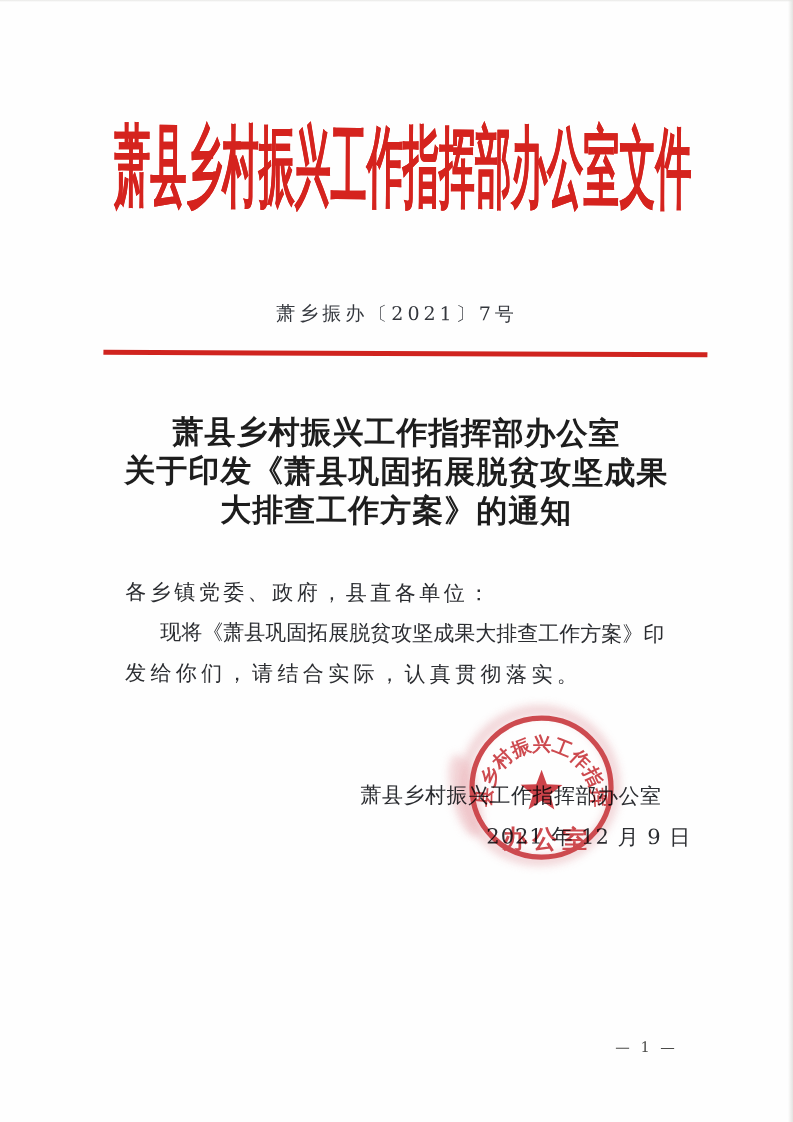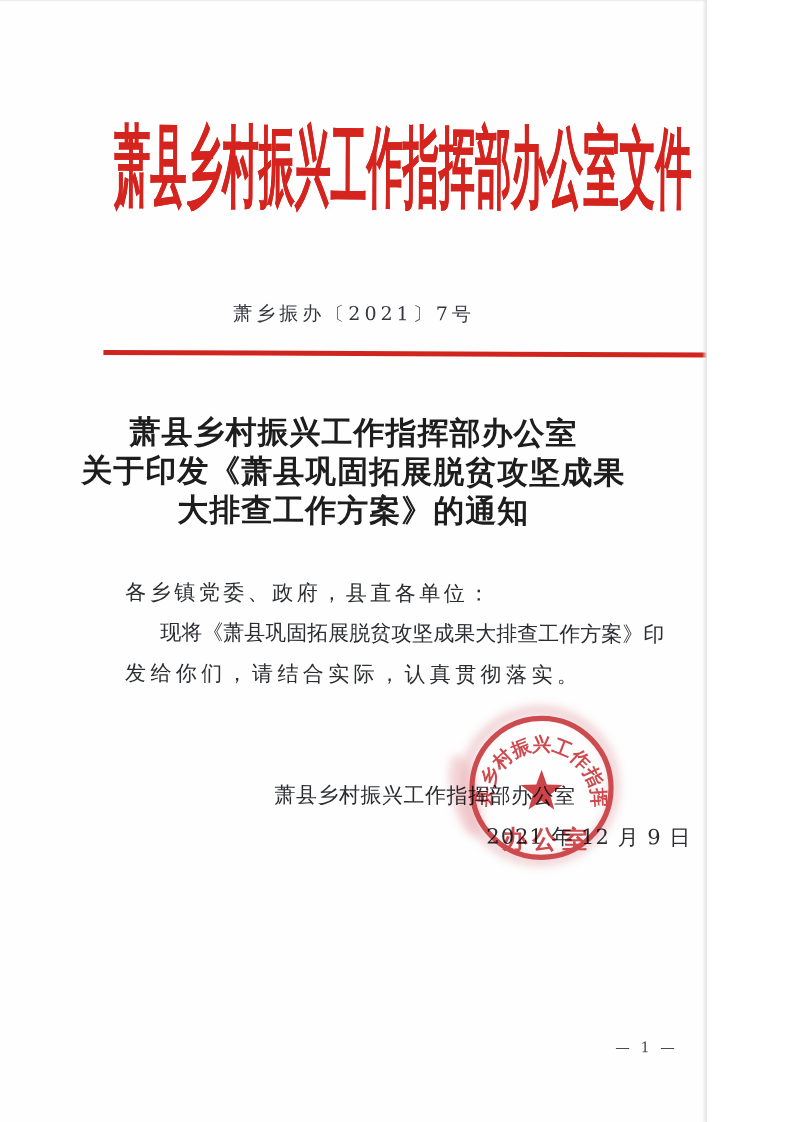--- a/index.html
+++ b/index.html
@@ -2,21 +2,21 @@
 <html><head>
 <meta charset="utf-8">
 <style>
   html, body {
     margin: 0;
     padding: 0;
     background: #ffffff;
   }
   .page {
     position: relative;
-    width: 707px;
+    width: 793px;
     height: 1122px;
     background: #fefefe;
     overflow: hidden;
     font-family: "DejaVu Serif", serif;
     color: #262626;
   }
   
   .page::before {
     content: "";
     position: absolute;

